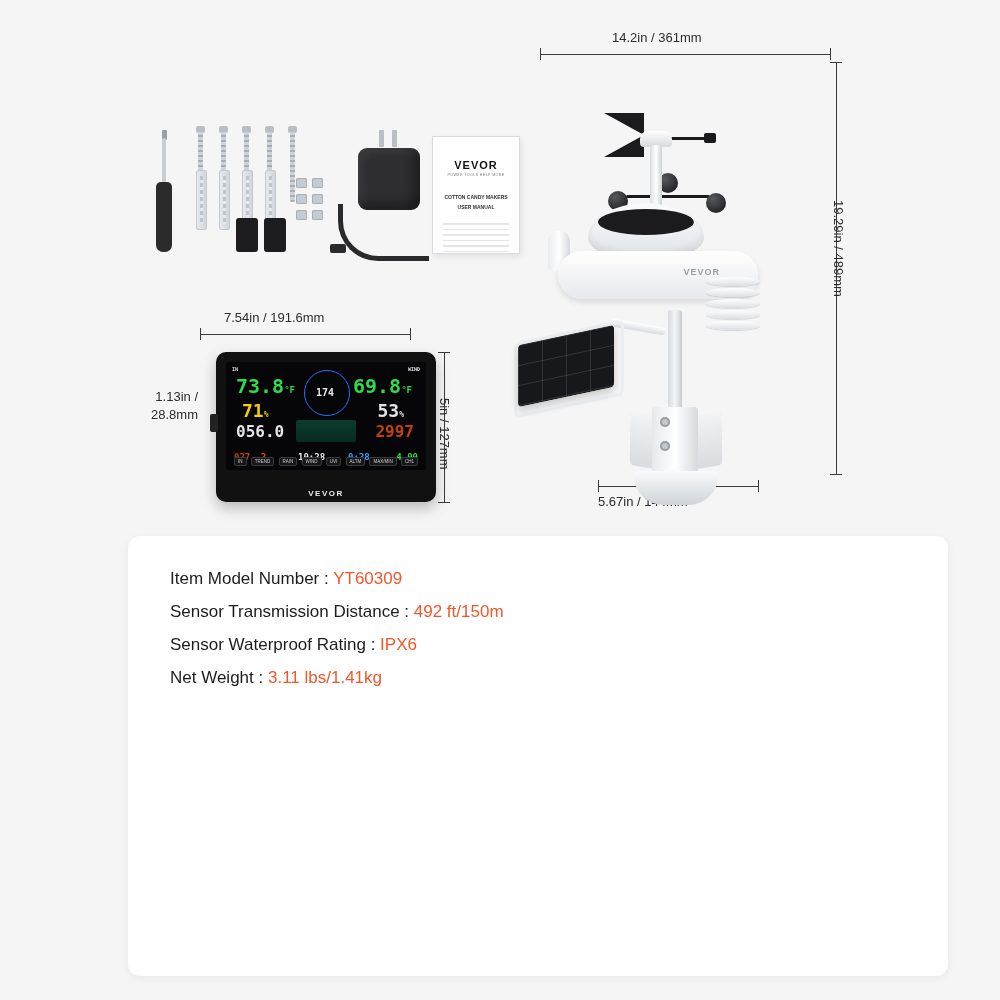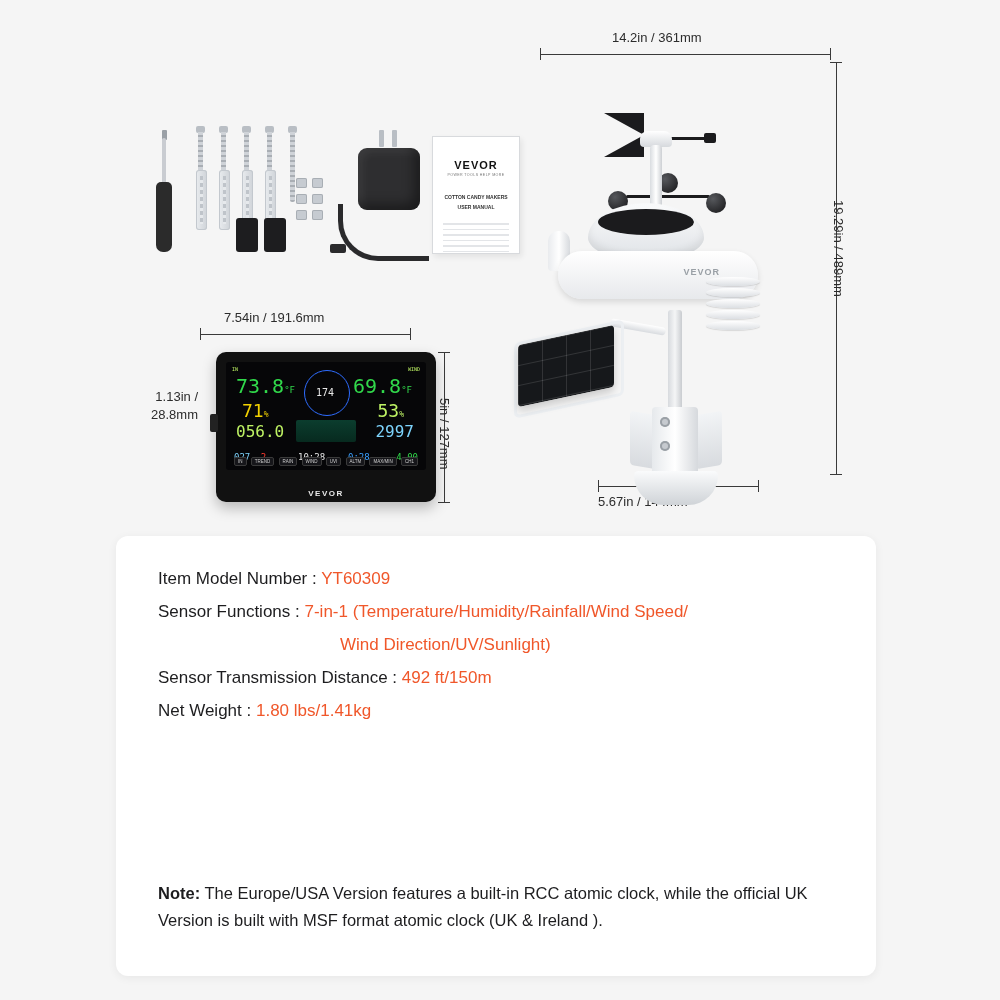--- a/index.html
+++ b/index.html
@@ -62,23 +62,23 @@
   .vline{position:absolute;width:1px;background:#3a3a3a;}
 
   
   .console{position:absolute;left:216px;top:352px;width:220px;height:150px;background:#111;
      border-radius:10px;box-shadow:0 6px 14px rgba(0,0,0,.25);}
   .console .screen{position:absolute;left:10px;top:10px;width:200px;height:108px;background:#060608;border-radius:3px;overflow:hidden;}
   .console .brand{position:absolute;left:0;right:0;bottom:4px;text-align:center;font-size:8px;color:#e9e9e9;letter-spacing:1.5px;font-weight:bold;}
   .console .stand{position:absolute;left:-6px;top:62px;width:8px;height:18px;background:#222;border-radius:2px;}
 
   .sc-row{position:absolute;left:0;right:0;}
-  .t-green{color:#31d94b;} .t-cyan{color:#bef264;} .t-yellow{color:#f2d100;}
-  .t-orange{color:#7dd3fc;} .t-red{color:#ff3b30;} .t-white{color:#e8e8e8;} .t-blue{color:#3aa0ff;}
-  .seg{font-family:"DejaVu Sans Mono", monospace;font-weight:normal;text-align:right;}
+  .t-green{color:#31d94b;} .t-cyan{color:#e5e5e5;} .t-yellow{color:#f2d100;}
+  .t-orange{color:#c2410c;} .t-red{color:#ff3b30;} .t-white{color:#e8e8e8;} .t-blue{color:#3aa0ff;}
+  .seg{font-family:"DejaVu Sans Mono", monospace;font-weight:bold;text-align:right;}
 
   .tagsrow{position:absolute;left:8px;right:8px;bottom:4px;display:flex;justify-content:space-between;}
   .tagsrow span{font-size:4.5px;color:#cfcfcf;border:1px solid #3a3a3a;border-radius:2px;padding:1px 3px;background:#16161a;}
 
   
   .sensor{position:absolute;left:500px;top:55px;width:380px;height:470px;}
   .s-mast{position:absolute;left:168px;top:255px;width:14px;height:105px;background:linear-gradient(90deg,#d7dade,#f4f5f6,#c9ccd0);border-radius:3px;}
   .s-body{position:absolute;left:58px;top:196px;width:200px;height:48px;background:linear-gradient(180deg,#ffffff,#e7e9ec);
      border-radius:24px;box-shadow:0 3px 6px rgba(0,0,0,.12);}
   .s-body .v{position:absolute;right:38px;top:16px;font-size:9px;color:#9aa0a6;letter-spacing:1px;font-weight:bold;}
@@ -114,21 +114,21 @@
   .s-mount{position:absolute;left:128px;top:352px;width:96px;height:110px;}
   .s-mount .plate{position:absolute;left:24px;top:0;width:46px;height:70px;background:linear-gradient(90deg,#e6e9ec,#fff,#d6d9dd);border-radius:4px;}
   .s-mount .bolt{position:absolute;width:10px;height:10px;background:#c6cacf;border-radius:50%;box-shadow:inset 0 0 0 2px #9aa0a6;}
   .s-mount .b1{left:32px;top:10px;} .s-mount .b2{left:32px;top:34px;}
   .s-mount .wing{position:absolute;top:6px;width:26px;height:54px;background:linear-gradient(180deg,#f2f4f6,#d8dbdf);border-radius:4px;}
   .s-mount .wl{left:2px;transform:skewY(10deg);} .s-mount .wr{left:68px;transform:skewY(-10deg);}
   .s-mount .base{position:absolute;left:6px;top:64px;width:84px;height:34px;background:linear-gradient(180deg,#fafbfc,#cfd3d7);
      border-radius:6px 6px 40px 40px;}
 
   
-  .card{position:absolute;left:116px;top:536px;width:760px;height:440px;background:#fff;border-radius:12px;
+  .card{position:absolute;left:128px;top:536px;width:820px;height:440px;background:#fff;border-radius:12px;
      box-shadow:0 2px 10px rgba(0,0,0,.06);}
   .spec{position:absolute;left:42px;top:26px;right:36px;}
   .spec .line{font-size:17px;line-height:33px;color:#1d1d1f;}
   .spec .val{color:#f0572a;}
   .spec .cont{display:block;margin-left:182px;color:#f0572a;}
   .note{position:absolute;left:42px;right:34px;bottom:42px;font-size:16.5px;line-height:27px;color:#1d1d1f;}
   .note b{font-weight:bold;}
 </style>
 </head>
 <body>
@@ -343,40 +343,36 @@
 
   <div class="card">
     <div class="spec">
 
       <div class="line">
         <span>Item Model Number :</span>
         <span class="val">YT60309</span>
       </div>
 
 
-      <div class="line">
-        <span>Sensor Functions :</span>
-        <span class="val">7-in-1 (Temperature/Humidity/Rainfall/Wind Speed/</span>
-        <span class="cont">Wind Direction/UV/Sunlight)</span>
-      </div>
 
       <div class="line">
         <span>Sensor Transmission Distance :</span>
         <span class="val">492 ft/150m</span>
       </div>
 
 
 
+      <div class="line">
+        <span>Sensor Waterproof Rating :</span>
+        <span class="val">IPX6</span>
+      </div>
 
 
       <div class="line">
         <span>Net Weight :</span>
-        <span class="val">1.80 lbs/1.41kg</span>
-      </div>
-
-    </div>
-
-    <div class="note">
-      <b>Note:</b><span> The Europe/USA Version features a built-in RCC atomic clock, while the official UK Version is built with MSF format atomic clock (UK &amp; Ireland ).</span>
-    </div>
+        <span class="val">3.11 lbs/1.41kg</span>
+      </div>
+
+    </div>
+
   </div>
 
 </div>
 
 </body></html>

